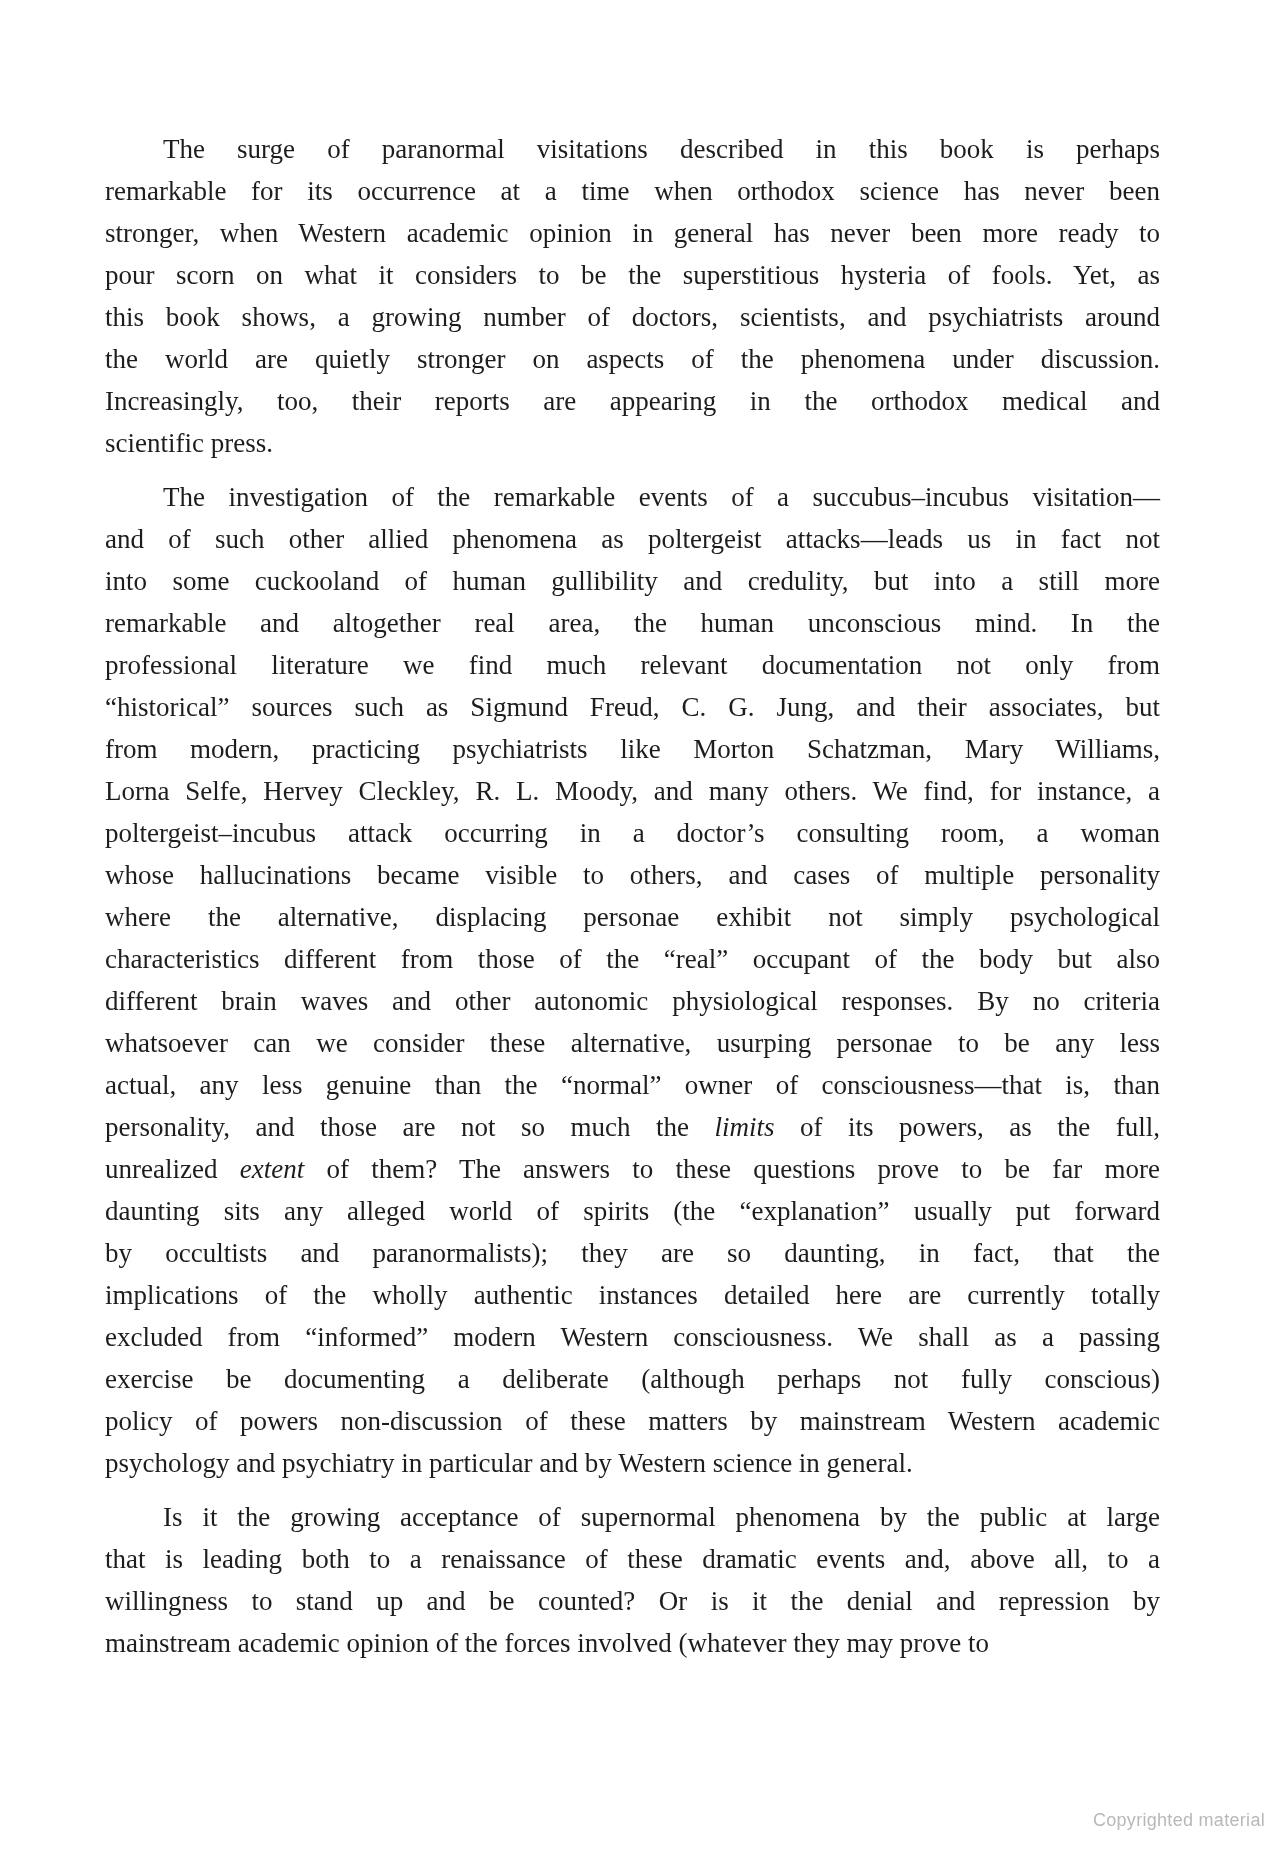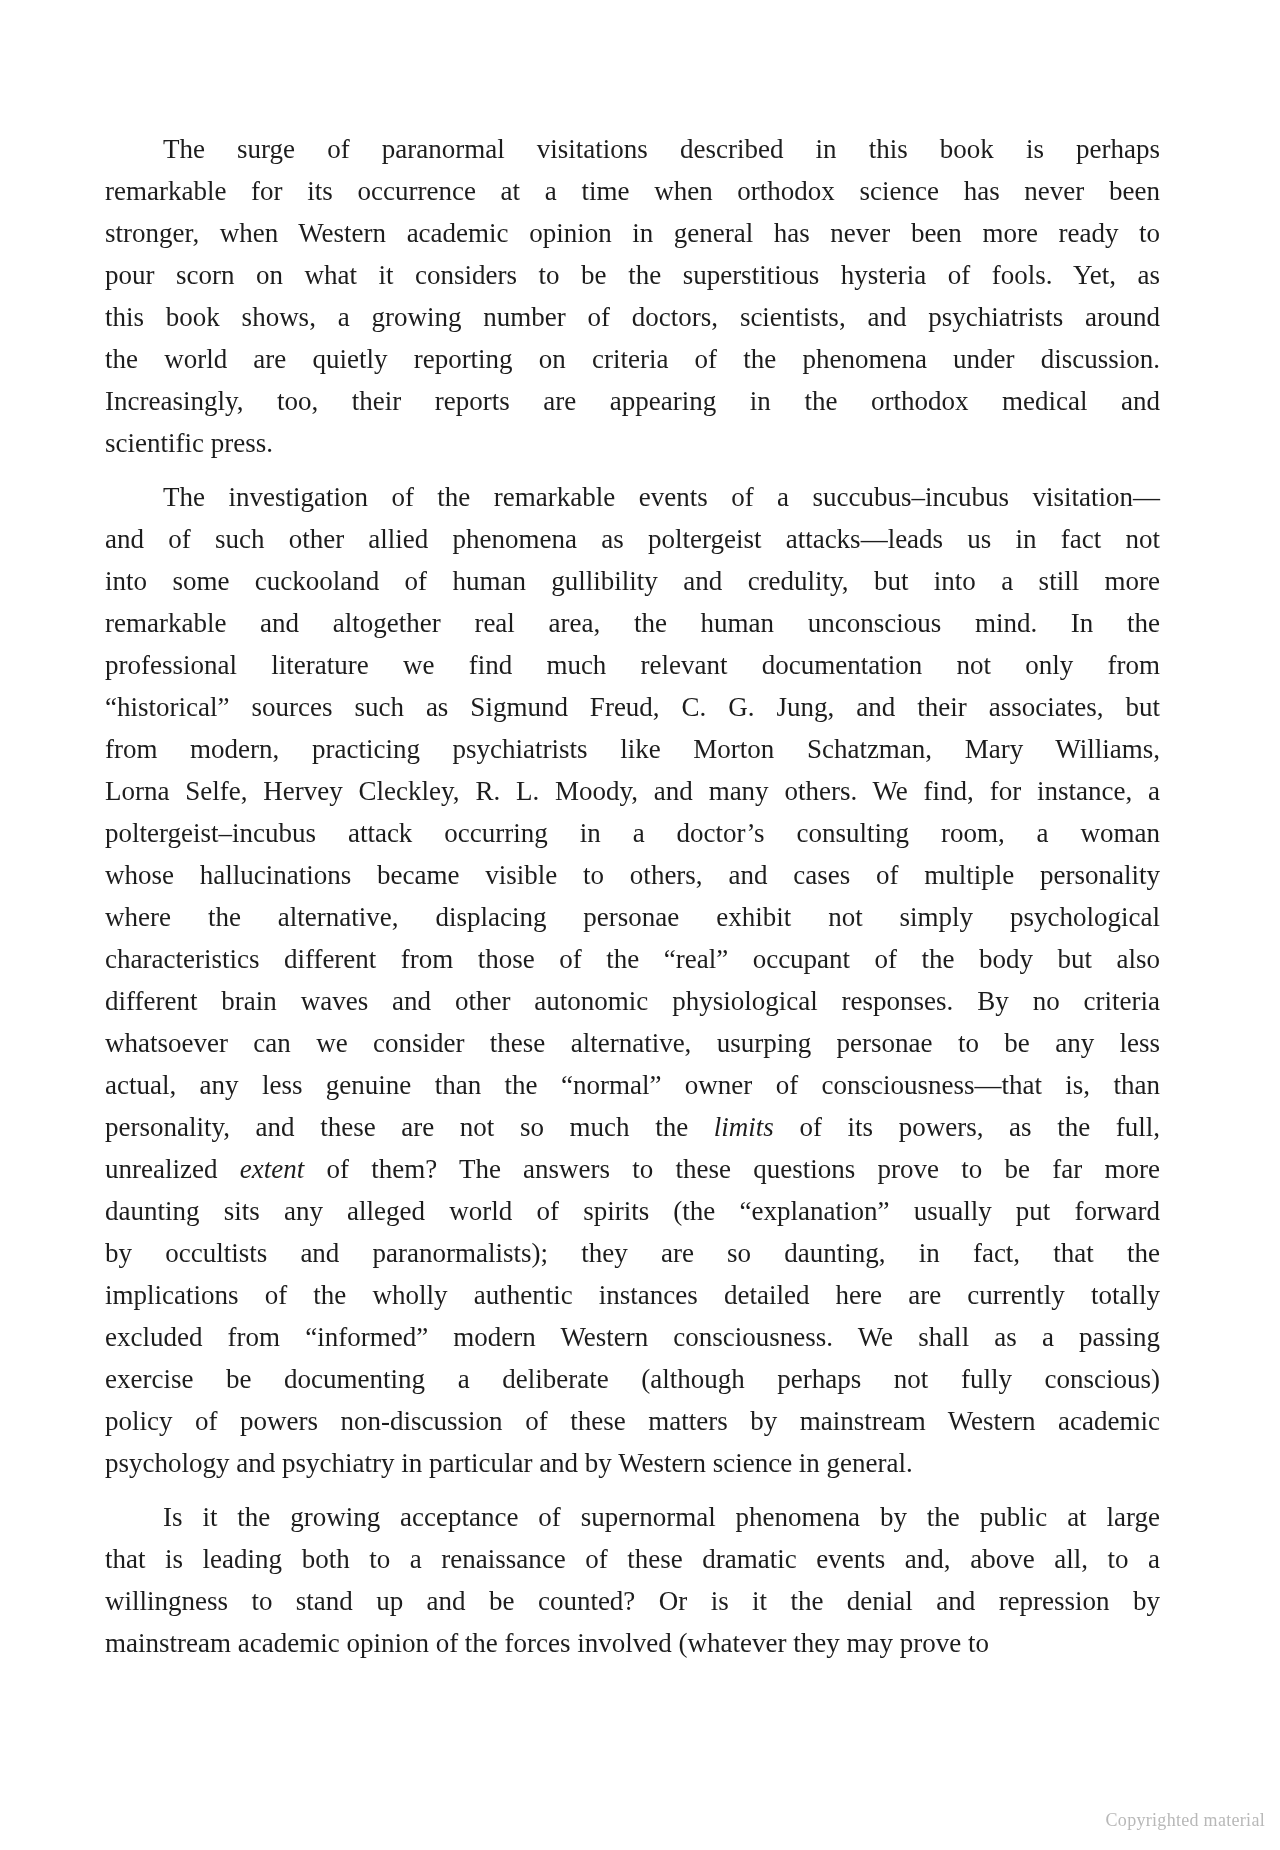--- a/index.html
+++ b/index.html
@@ -32,58 +32,58 @@
     -moz-text-align-last: justify;
     white-space: normal;
   }
   .line.first { text-indent: 58px; }
   .line.last  { text-align-last: left; -moz-text-align-last: left; }
   .line em { font-style: italic; }
   .watermark {
     position: absolute;
     top: 1810px;
     right: 15px;
-    font-family: Liberation Serif, serif;
+    font-family: Liberation Sans, sans-serif;
     font-size: 18px;
     letter-spacing: 0.3px;
     color: #b8b8b8;
   }
 </style>
 </head>
 <body>
 
 <div class="page">
   <div class="text-block" id="text-block" style="color: rgb(29, 29, 29);">
       <div class="paragraph">
         <div class="line first"><span>The surge of paranormal visitations described in this book is perhaps</span></div>
         <div class="line"><span>remarkable for its occurrence at a time when orthodox science has never been</span></div>
         <div class="line"><span>stronger, when Western academic opinion in general has never been more ready to</span></div>
         <div class="line"><span>pour scorn on what it considers to be the superstitious hysteria of fools. Yet, as</span></div>
         <div class="line"><span>this book shows, a growing number of doctors, scientists, and psychiatrists around</span></div>
-        <div class="line"><span>the world are quietly reporting on criteria of the phenomena under discussion.</span></div>
+        <div class="line"><span>the world are quietly stronger on aspects of the phenomena under discussion.</span></div>
         <div class="line"><span>Increasingly, too, their reports are appearing in the orthodox medical and</span></div>
         <div class="line last"><span>scientific press.</span></div>
       </div>
       <div class="paragraph">
         <div class="line first"><span>The investigation of the remarkable events of a succubus–incubus visitation—</span></div>
         <div class="line"><span>and of such other allied phenomena as poltergeist attacks—leads us in fact not</span></div>
         <div class="line"><span>into some cuckooland of human gullibility and credulity, but into a still more</span></div>
         <div class="line"><span>remarkable and altogether real area, the human unconscious mind. In the</span></div>
         <div class="line"><span>professional literature we find much relevant documentation not only from</span></div>
         <div class="line"><span>“historical” sources such as Sigmund Freud, C. G. Jung, and their associates, but</span></div>
         <div class="line"><span>from modern, practicing psychiatrists like Morton Schatzman, Mary Williams,</span></div>
         <div class="line"><span>Lorna Selfe, Hervey Cleckley, R. L. Moody, and many others. We find, for instance, a</span></div>
         <div class="line"><span>poltergeist–incubus attack occurring in a doctor’s consulting room, a woman</span></div>
         <div class="line"><span>whose hallucinations became visible to others, and cases of multiple personality</span></div>
         <div class="line"><span>where the alternative, displacing personae exhibit not simply psychological</span></div>
         <div class="line"><span>characteristics different from those of the “real” occupant of the body but also</span></div>
         <div class="line"><span>different brain waves and other autonomic physiological responses. By no criteria</span></div>
         <div class="line"><span>whatsoever can we consider these alternative, usurping personae to be any less</span></div>
         <div class="line"><span>actual, any less genuine than the “normal” owner of consciousness—that is, than</span></div>
-        <div class="line"><span>personality, and these are not so much the </span><em>limits</em><span> of its powers, as the full,</span></div>
+        <div class="line"><span>personality, and those are not so much the </span><em>limits</em><span> of its powers, as the full,</span></div>
         <div class="line"><span>unrealized </span><em>extent</em><span> of them? The answers to these questions prove to be far more</span></div>
         <div class="line"><span>daunting sits any alleged world of spirits (the “explanation” usually put forward</span></div>
         <div class="line"><span>by occultists and paranormalists); they are so daunting, in fact, that the</span></div>
         <div class="line"><span>implications of the wholly authentic instances detailed here are currently totally</span></div>
         <div class="line"><span>excluded from “informed” modern Western consciousness. We shall as a passing</span></div>
         <div class="line"><span>exercise be documenting a deliberate (although perhaps not fully conscious)</span></div>
         <div class="line"><span>policy of powers non-discussion of these matters by mainstream Western academic</span></div>
         <div class="line last"><span>psychology and psychiatry in particular and by Western science in general.</span></div>
       </div>
       <div class="paragraph">

